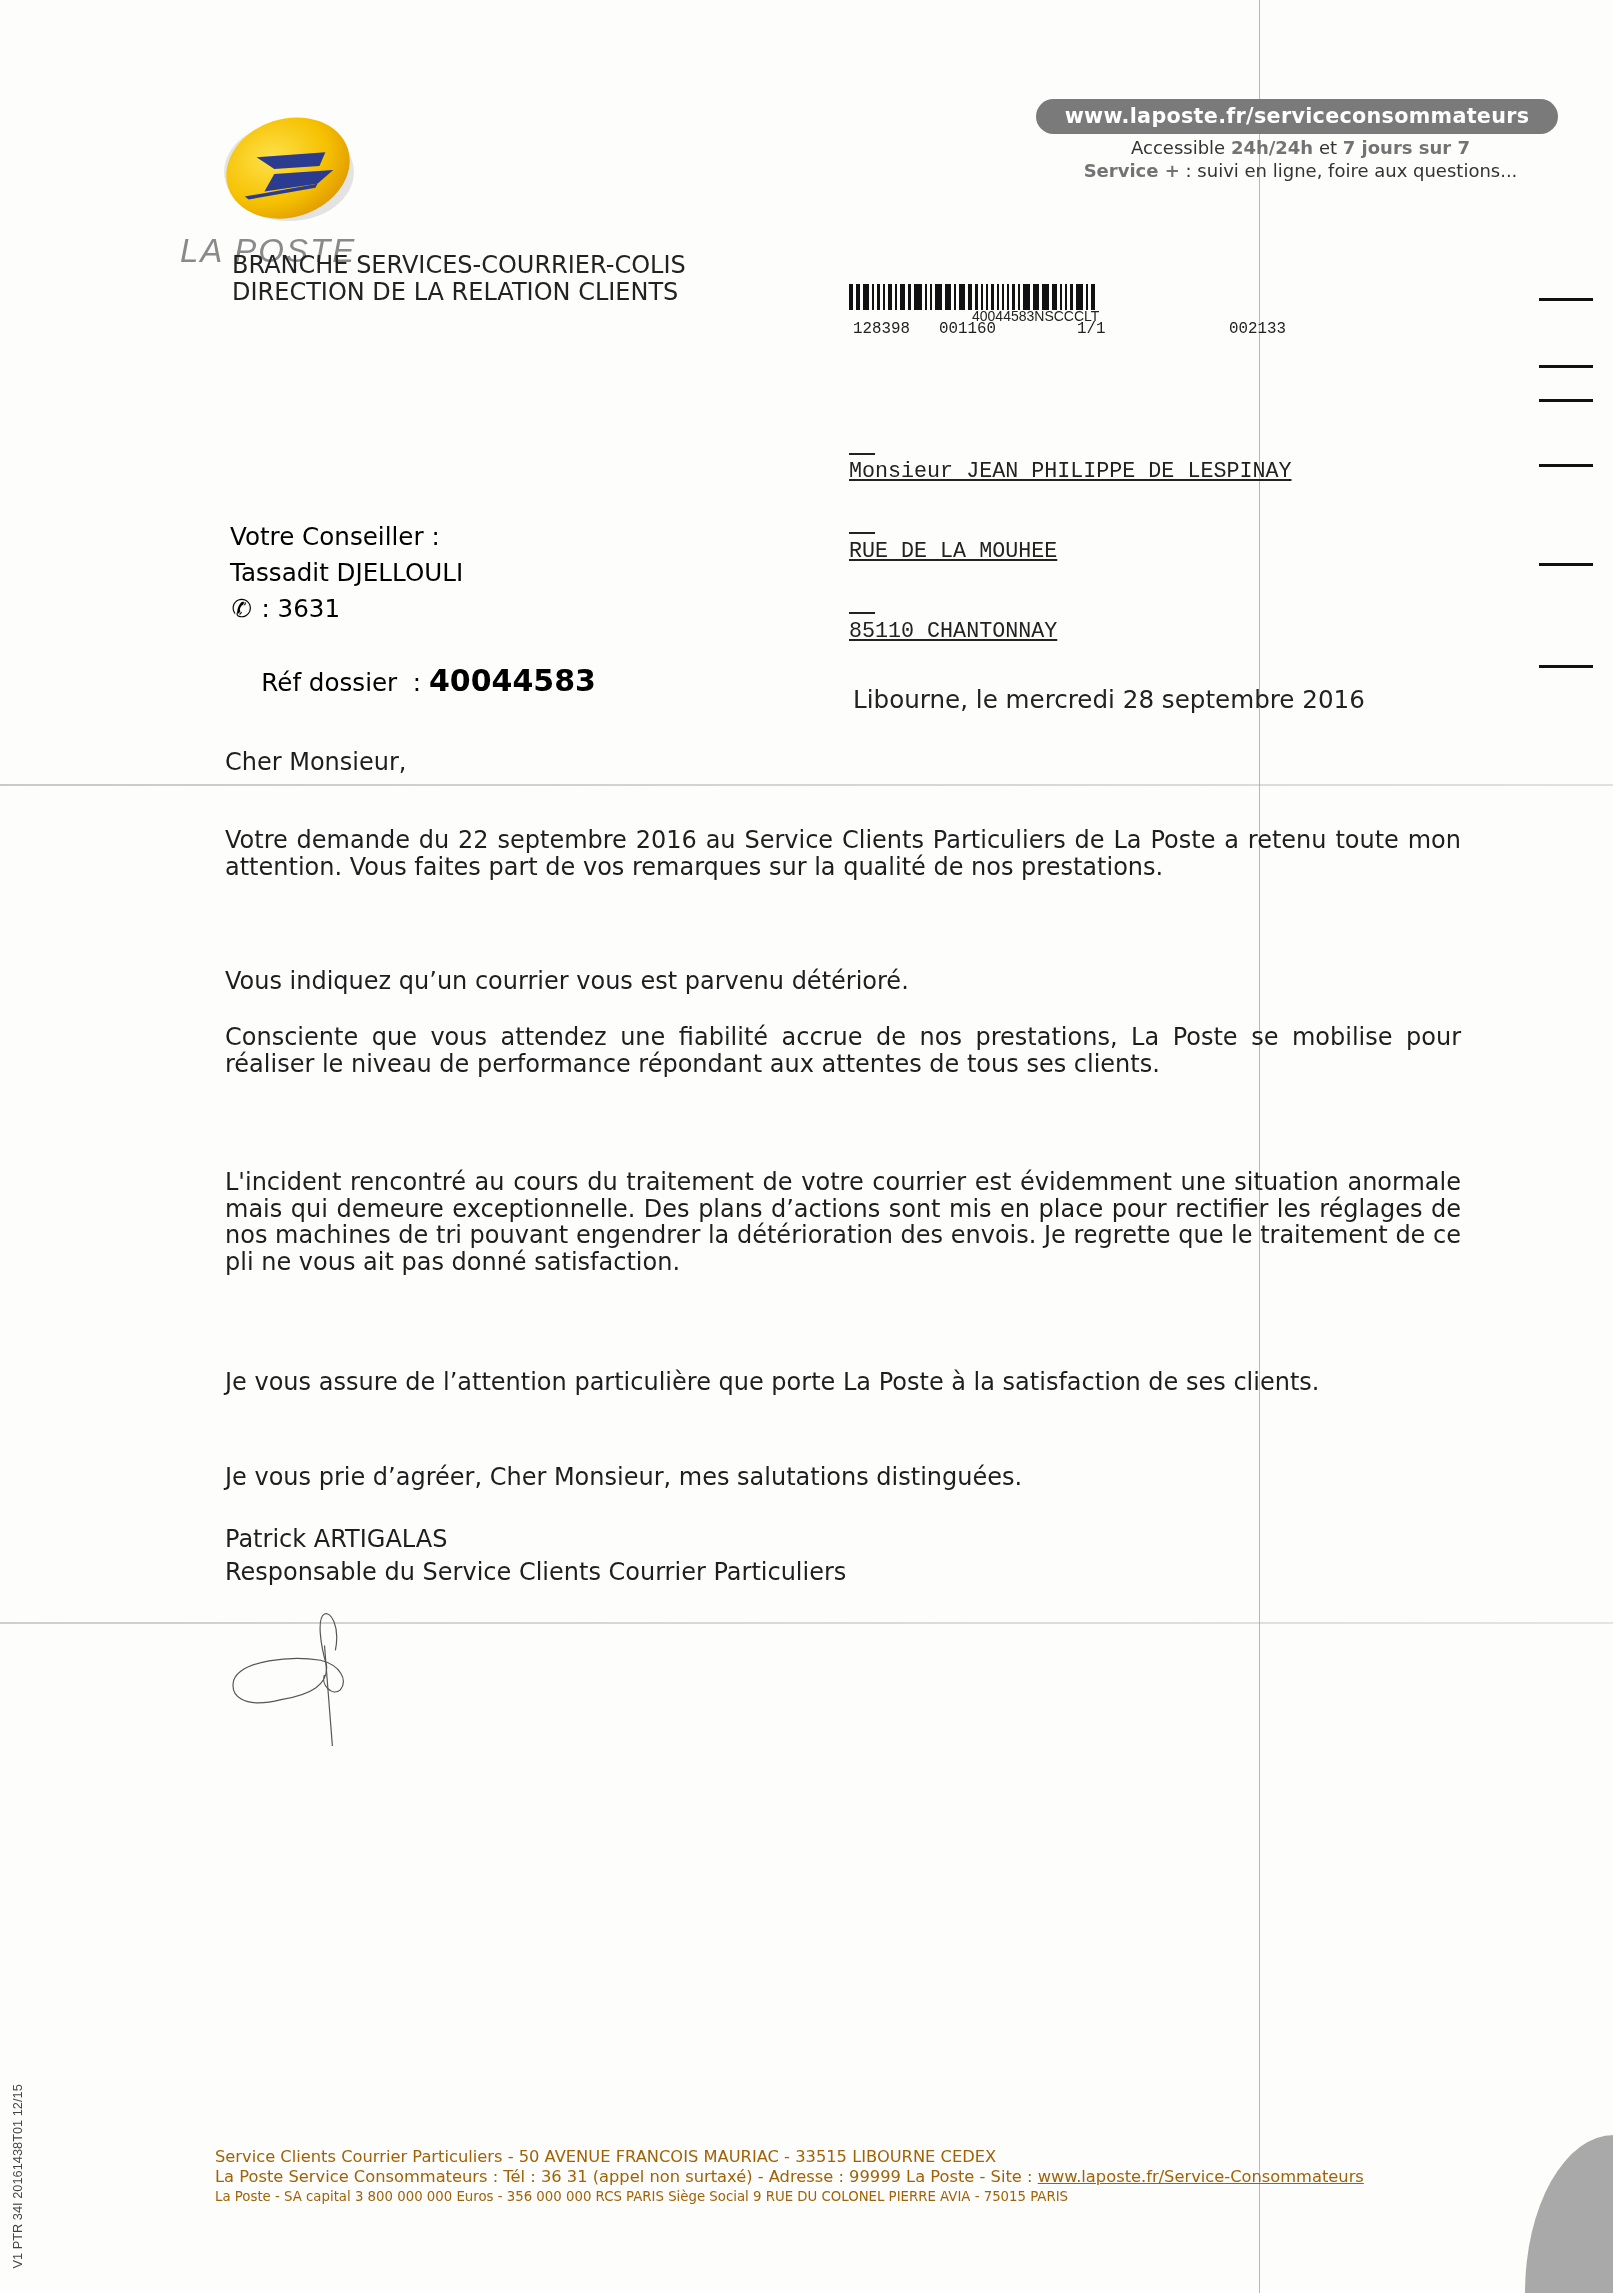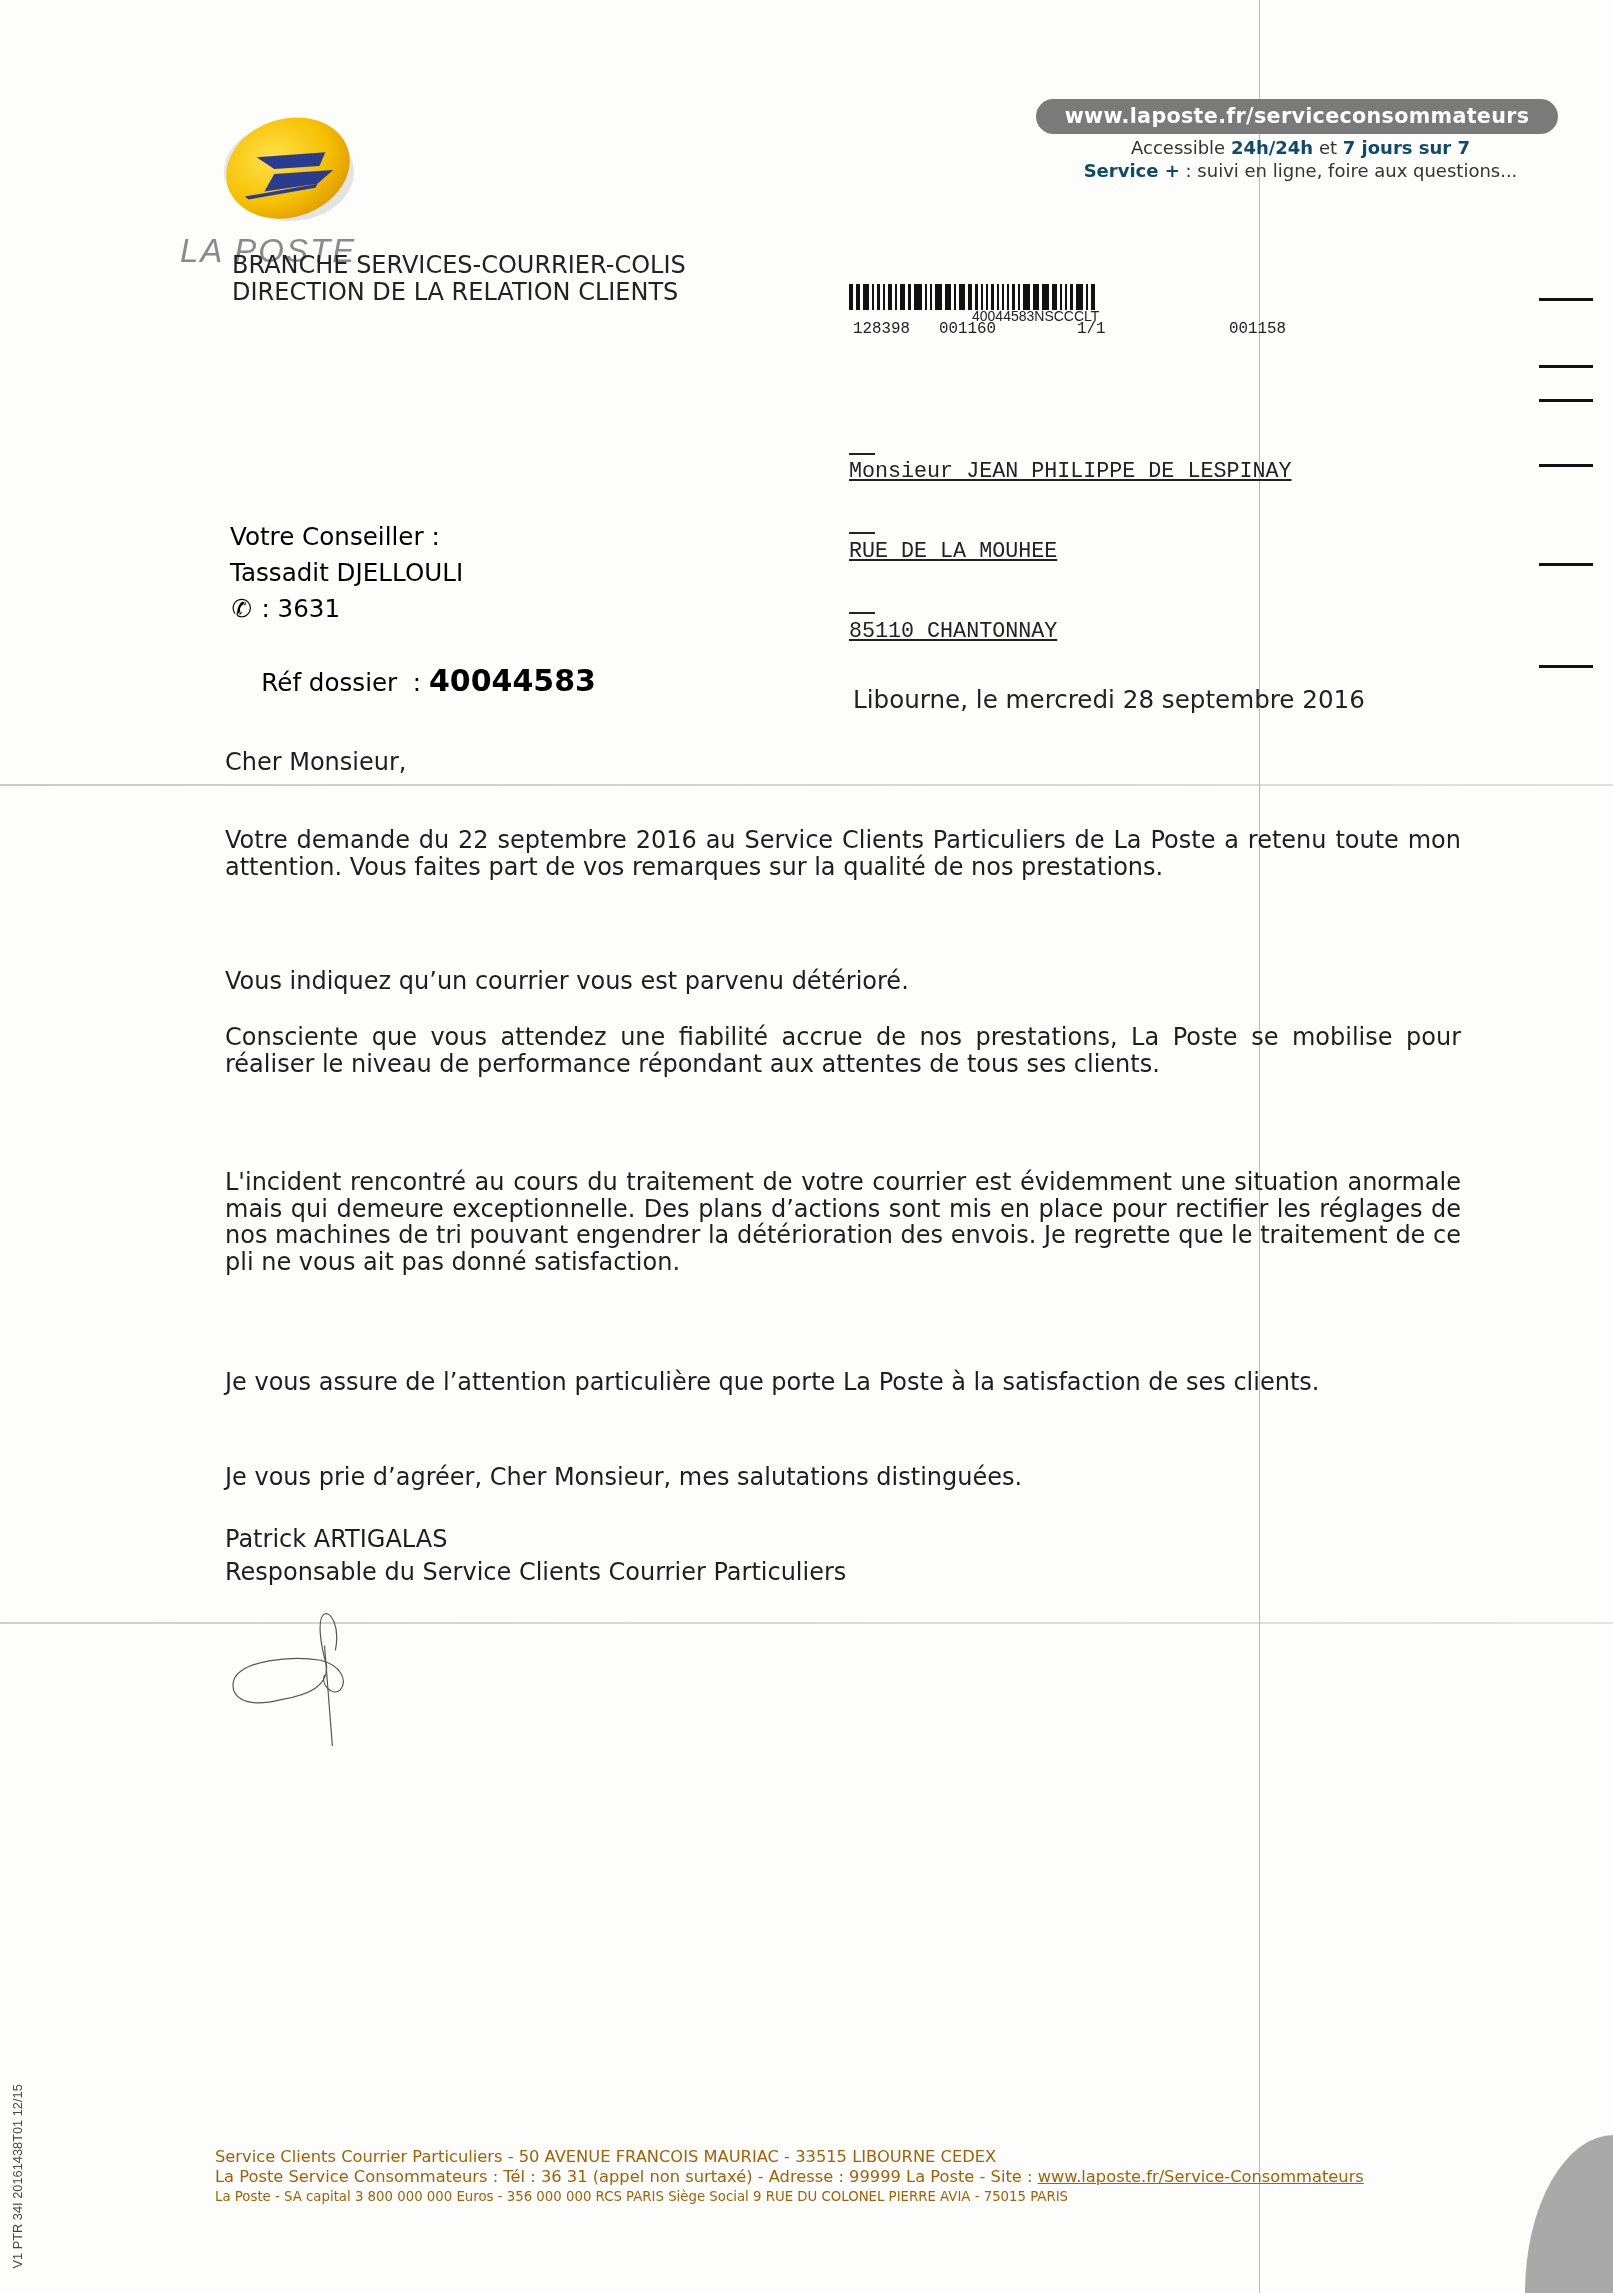--- a/index.html
+++ b/index.html
@@ -47,21 +47,21 @@
       font-weight: bold; font-size: 20.7px;
       line-height: 35px; text-align: center;
       letter-spacing: 0.3px;
     }
     .access {
       left: 1015px; top: 137px; width: 571px;
       text-align: center;
       font-family: "DejaVu Sans", sans-serif;
       font-size: 18px; line-height: 22.7px; color: #333;
     }
-    .access b { color: #0c4a6e; }
+    .access b { color: #737373; }
 
     
     .barcode { left: 849px; top: 284px; width: 372px; height: 25.6px; display: flex; align-items: stretch; gap: 0; }
     .barcode span { display: block; background: #111; margin-right: 3px; }
     .bc-text { left: 972px; top: 308px; font-family: "Liberation Sans", sans-serif; font-size: 14px; color: #222; }
     .bc-nums { left: 853px; top: 320px; font-family: "Liberation Mono", monospace; font-size: 15.8px; color: #222; }
     .bc-nums span { position: absolute; white-space: nowrap; }
 
     
     .recipient {
@@ -205,21 +205,21 @@
     <span style="width:3px"></span>
     <span style="width:6.9px"></span>
     <span style="width:2px"></span>
     <span style="width:3.9px"></span>
 </div>
 <div class="abs bc-text">40044583NSCCCLT</div>
 <div class="abs bc-nums">
   <span style="left:0">128398</span>
   <span style="left:86px">001160</span>
   <span style="left:224px">1/1</span>
-  <span style="left:376px">001158</span>
+  <span style="left:376px">002133</span>
 </div>
 
 <div class="abs recipient">
   <div>Monsieur JEAN PHILIPPE DE LESPINAY</div>
   <div>RUE DE LA MOUHEE</div>
   <div>85110 CHANTONNAY</div>
 </div>
 
 <div class="mark" style="top:298px"></div>
 <div class="mark" style="top:365px"></div>

